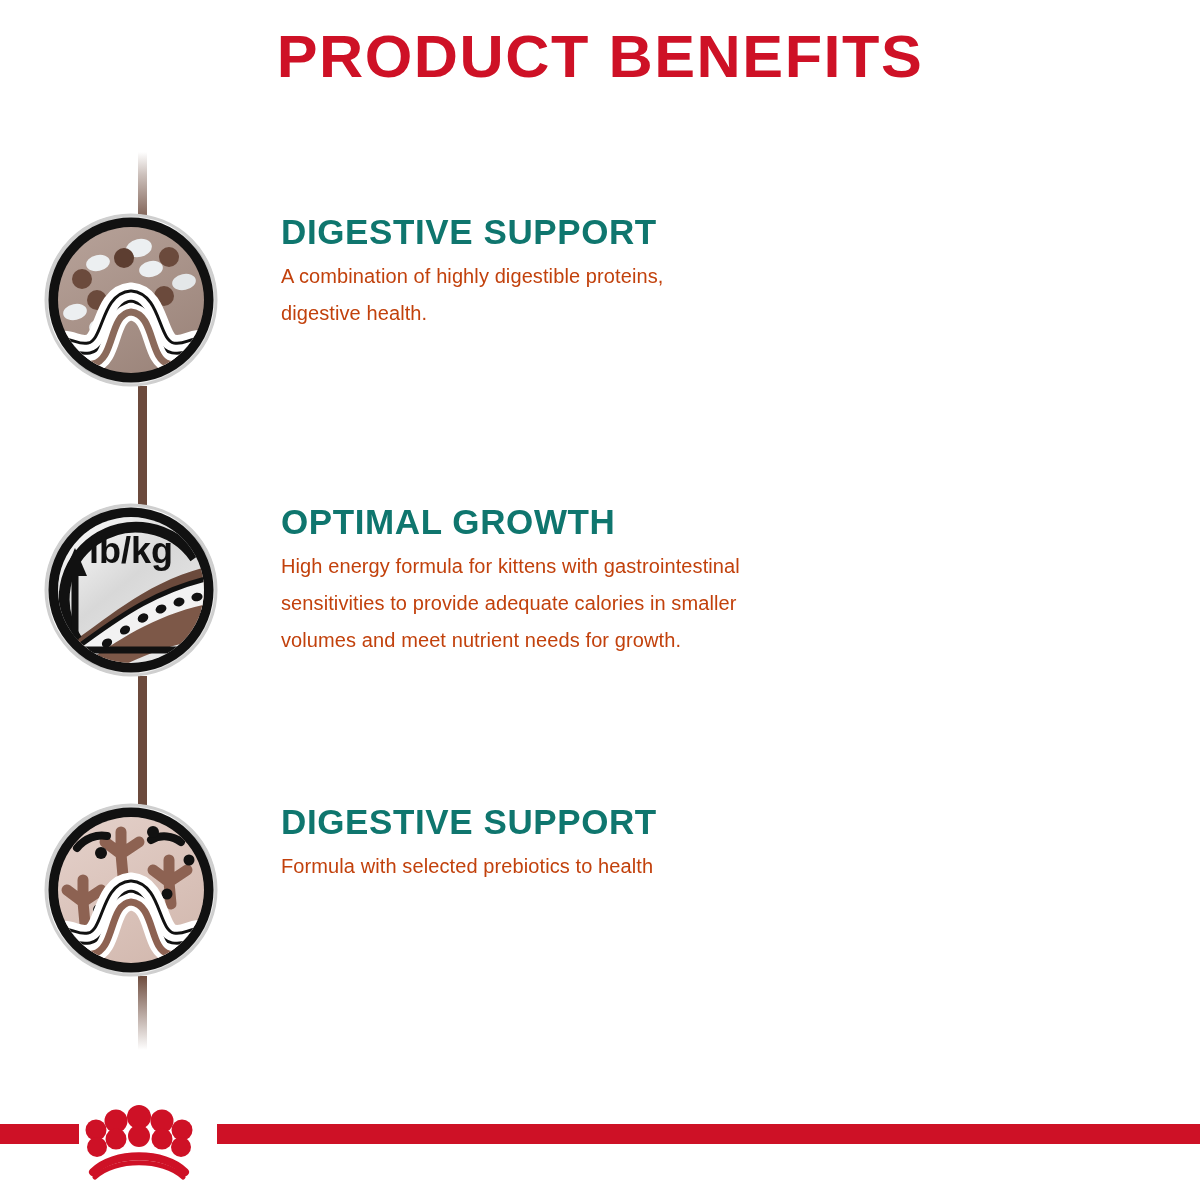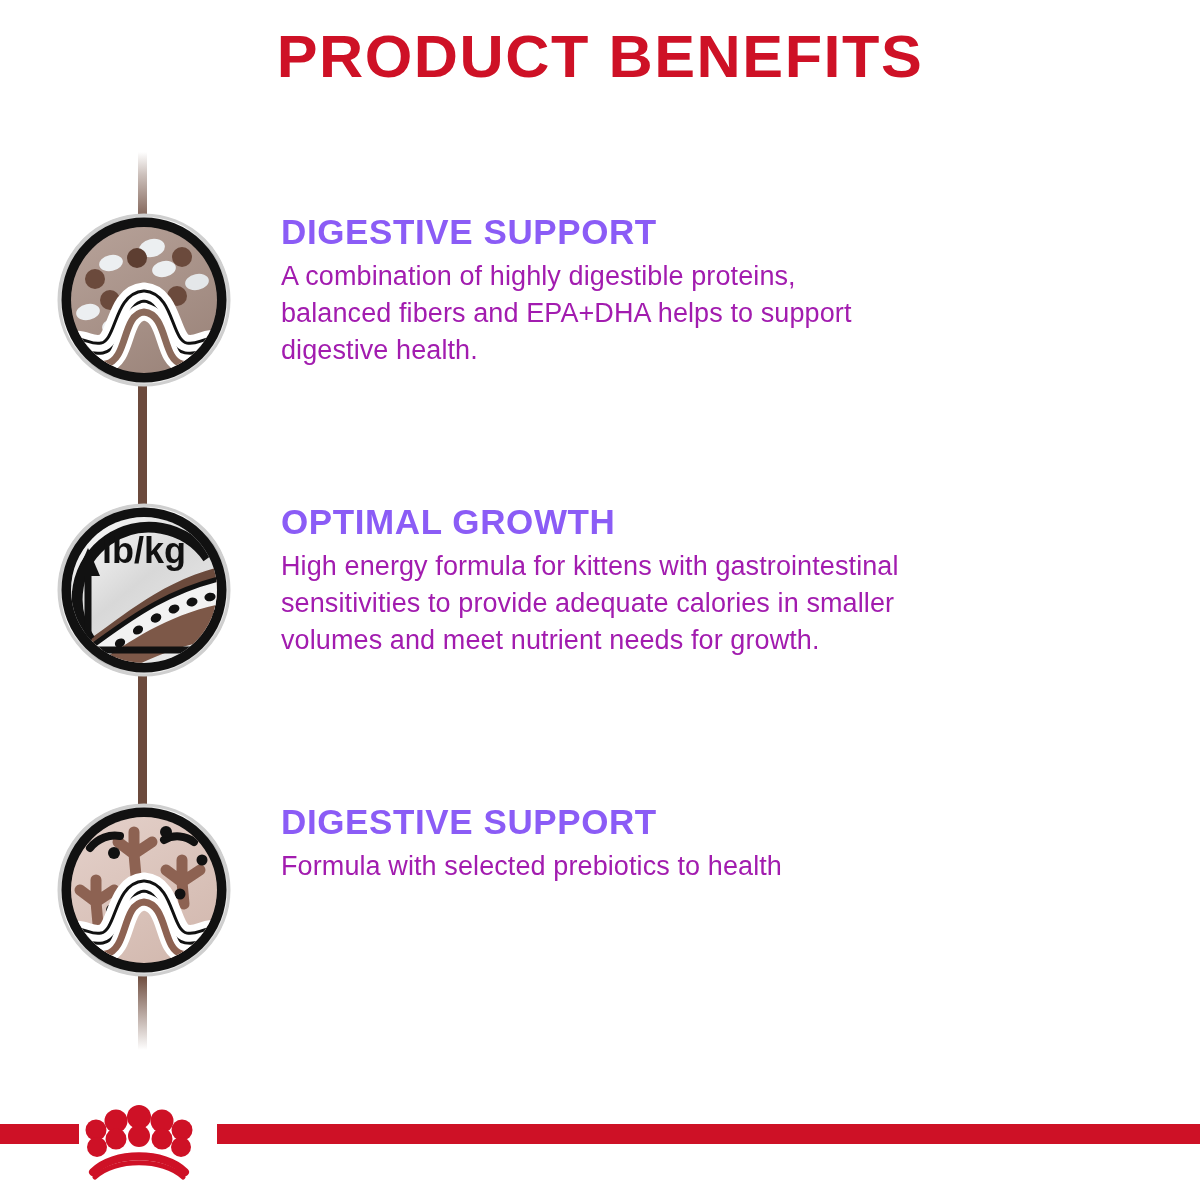--- a/index.html
+++ b/index.html
@@ -64,48 +64,48 @@
     position: absolute;
     left: 0;
     width: 1200px;
   }
   #benefit-row-0 { top: 212px; }
   #benefit-row-1 { top: 502px; }
   #benefit-row-2 { top: 802px; }
 
   .benefit-icon {
     position: absolute;
-    left: 56px;
+    left: 43px;
     top: 0;
     width: 176px;
     height: 176px;
   }
   .benefit-icon svg { display: block; width: 176px; height: 176px; }
 
   .benefit-text {
     position: absolute;
     left: 281px;
     top: 0;
     width: 890px;
   }
   .benefit-heading {
-    color: #8b5cf6;
+    color: #0f766e;
     font-family: "Liberation Sans Narrow", "Liberation Sans", sans-serif;
     font-weight: 700;
     font-size: 35px;
     letter-spacing: 0.6px;
     line-height: 40px;
     margin: 0 0 6px 0;
     white-space: nowrap;
   }
   .benefit-body {
-    color: #a21caf;
+    color: #c2410c;
     font-family: "Liberation Sans Narrow", "Liberation Sans", sans-serif;
     font-weight: 400;
-    font-size: 27px;
+    font-size: 20px;
     line-height: 37px;
     margin: 0;
     letter-spacing: 0.1px;
   }
   .benefit-body span { display: block; white-space: nowrap; }
 
   
   #footer {
     position: absolute;
     left: 0;
@@ -191,21 +191,20 @@
       </g>
       <circle cx="88" cy="88" r="78" fill="none" stroke="#111111" stroke-width="9"></circle>
       <circle cx="88" cy="88" r="85" fill="none" stroke="#cfcfcf" stroke-width="3"></circle>
     </svg>
   </div>
 
   <div class="benefit-text">
     <h2 class="benefit-heading">DIGESTIVE SUPPORT</h2>
     <p class="benefit-body">
       <span>A combination of highly digestible proteins,</span>
-      <span>balanced fibers and EPA+DHA helps to support</span>
       <span>digestive health.</span>
     </p>
   </div>
 </div>
 
 <div class="benefit-row" id="benefit-row-1">
 
   <div class="benefit-icon">
     <svg viewBox="0 0 176 176" xmlns="http://www.w3.org/2000/svg">
       <defs>

